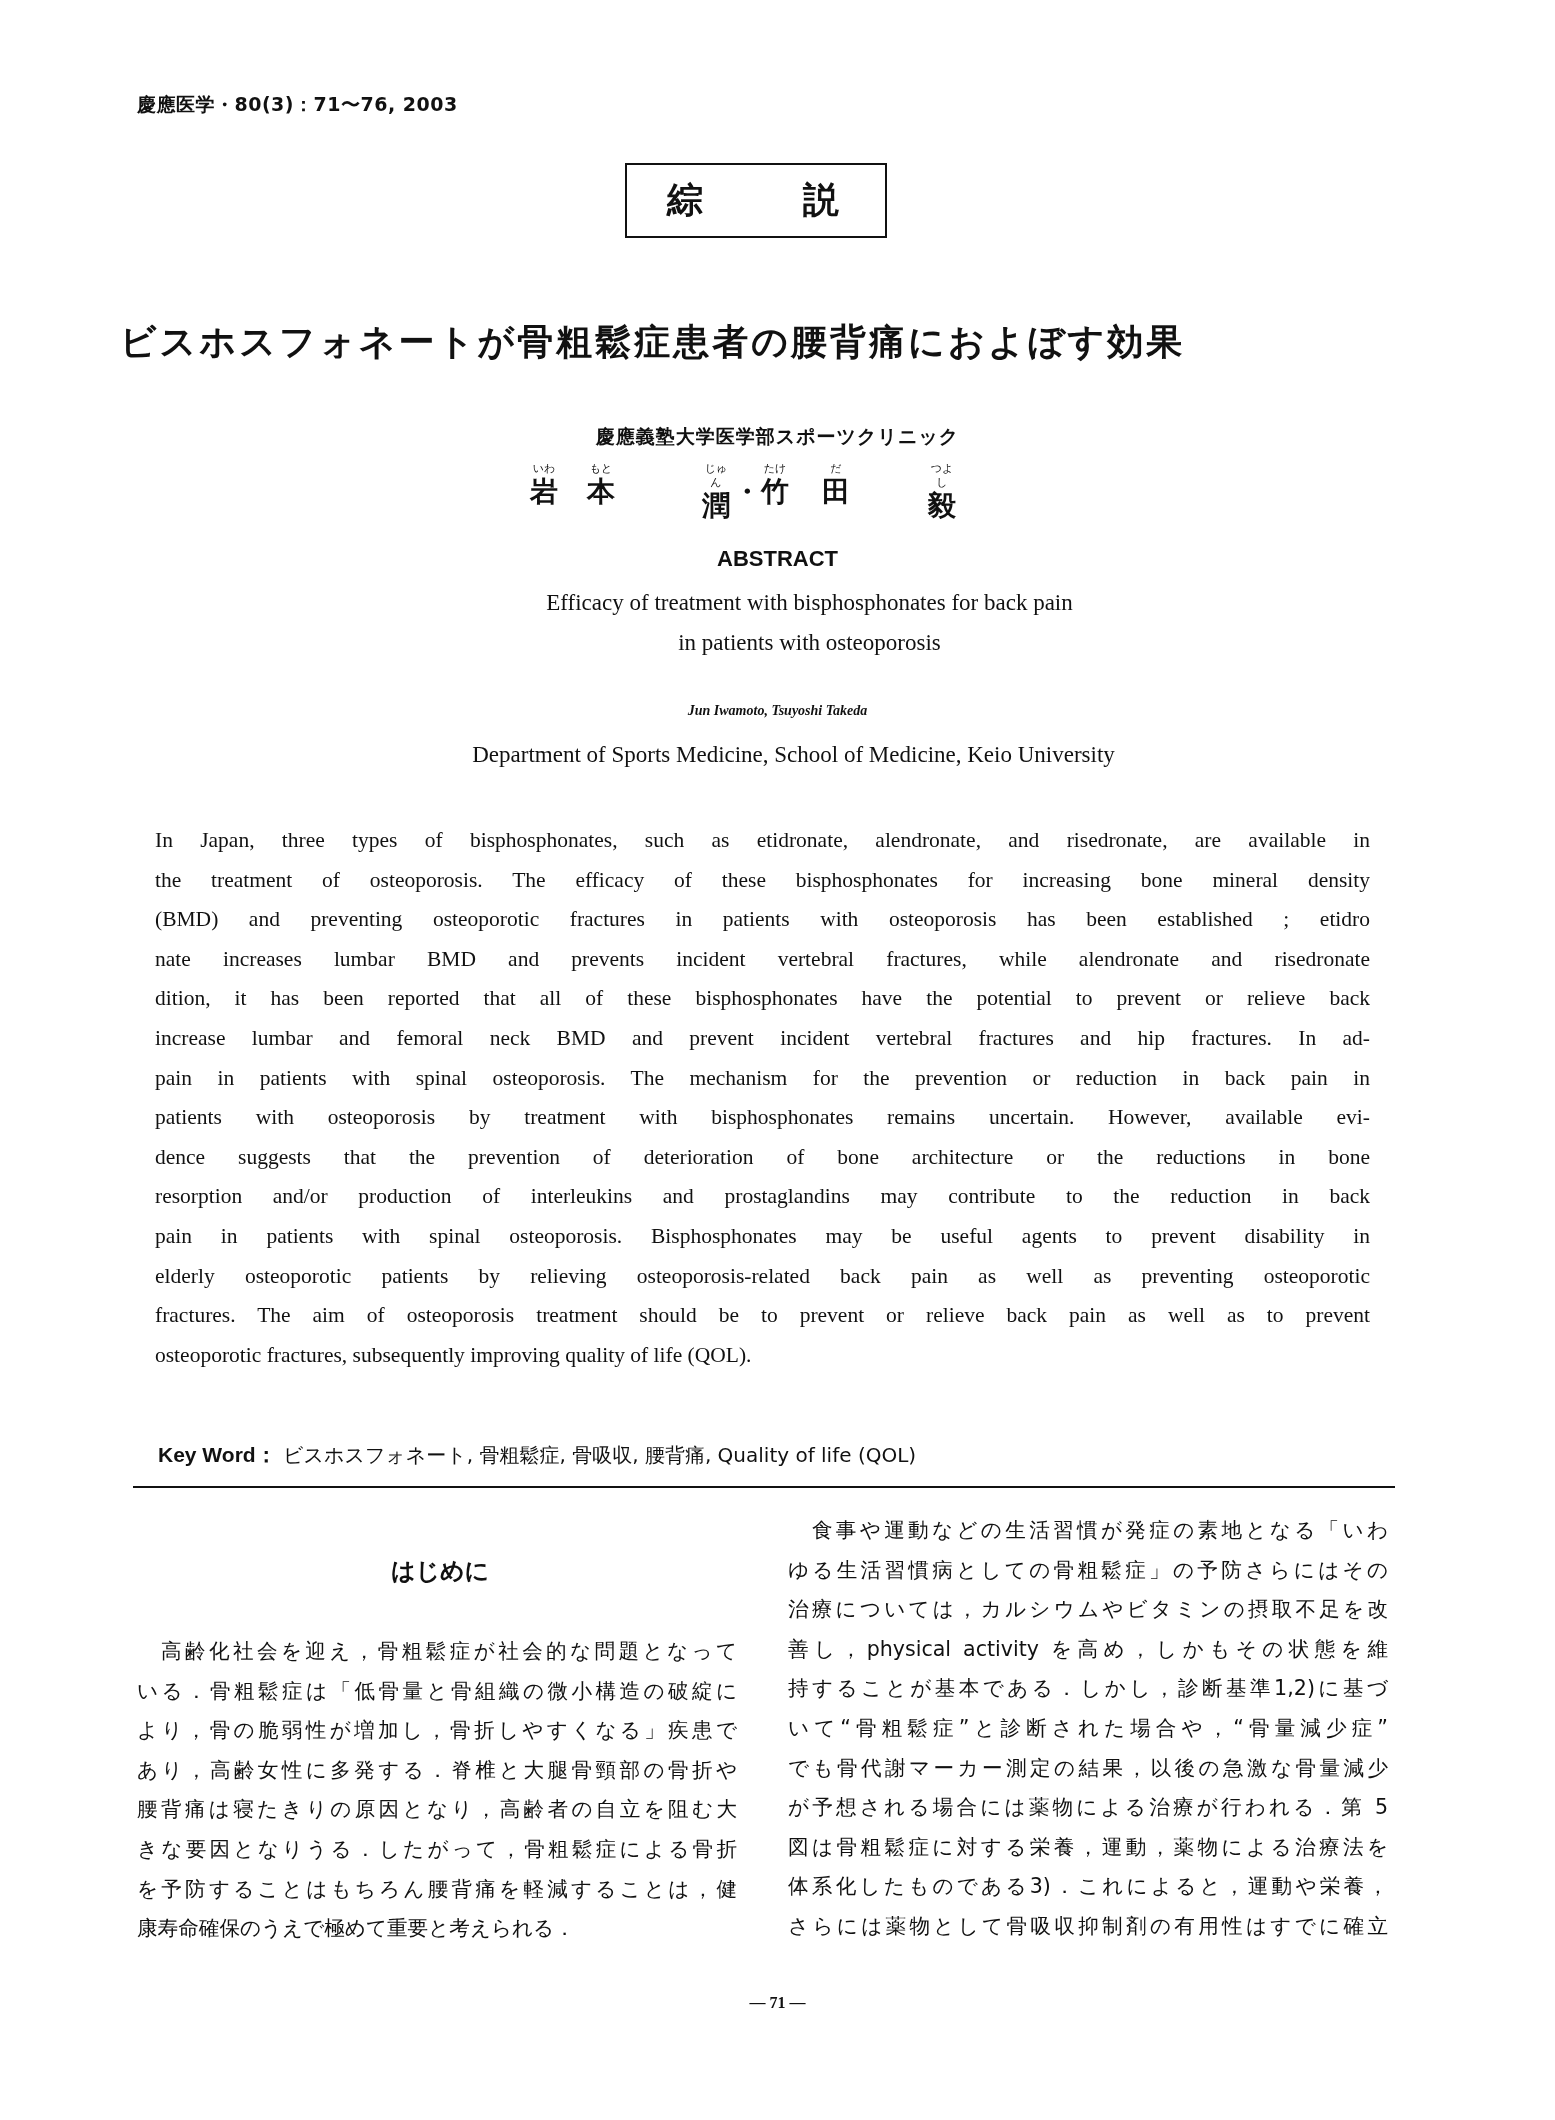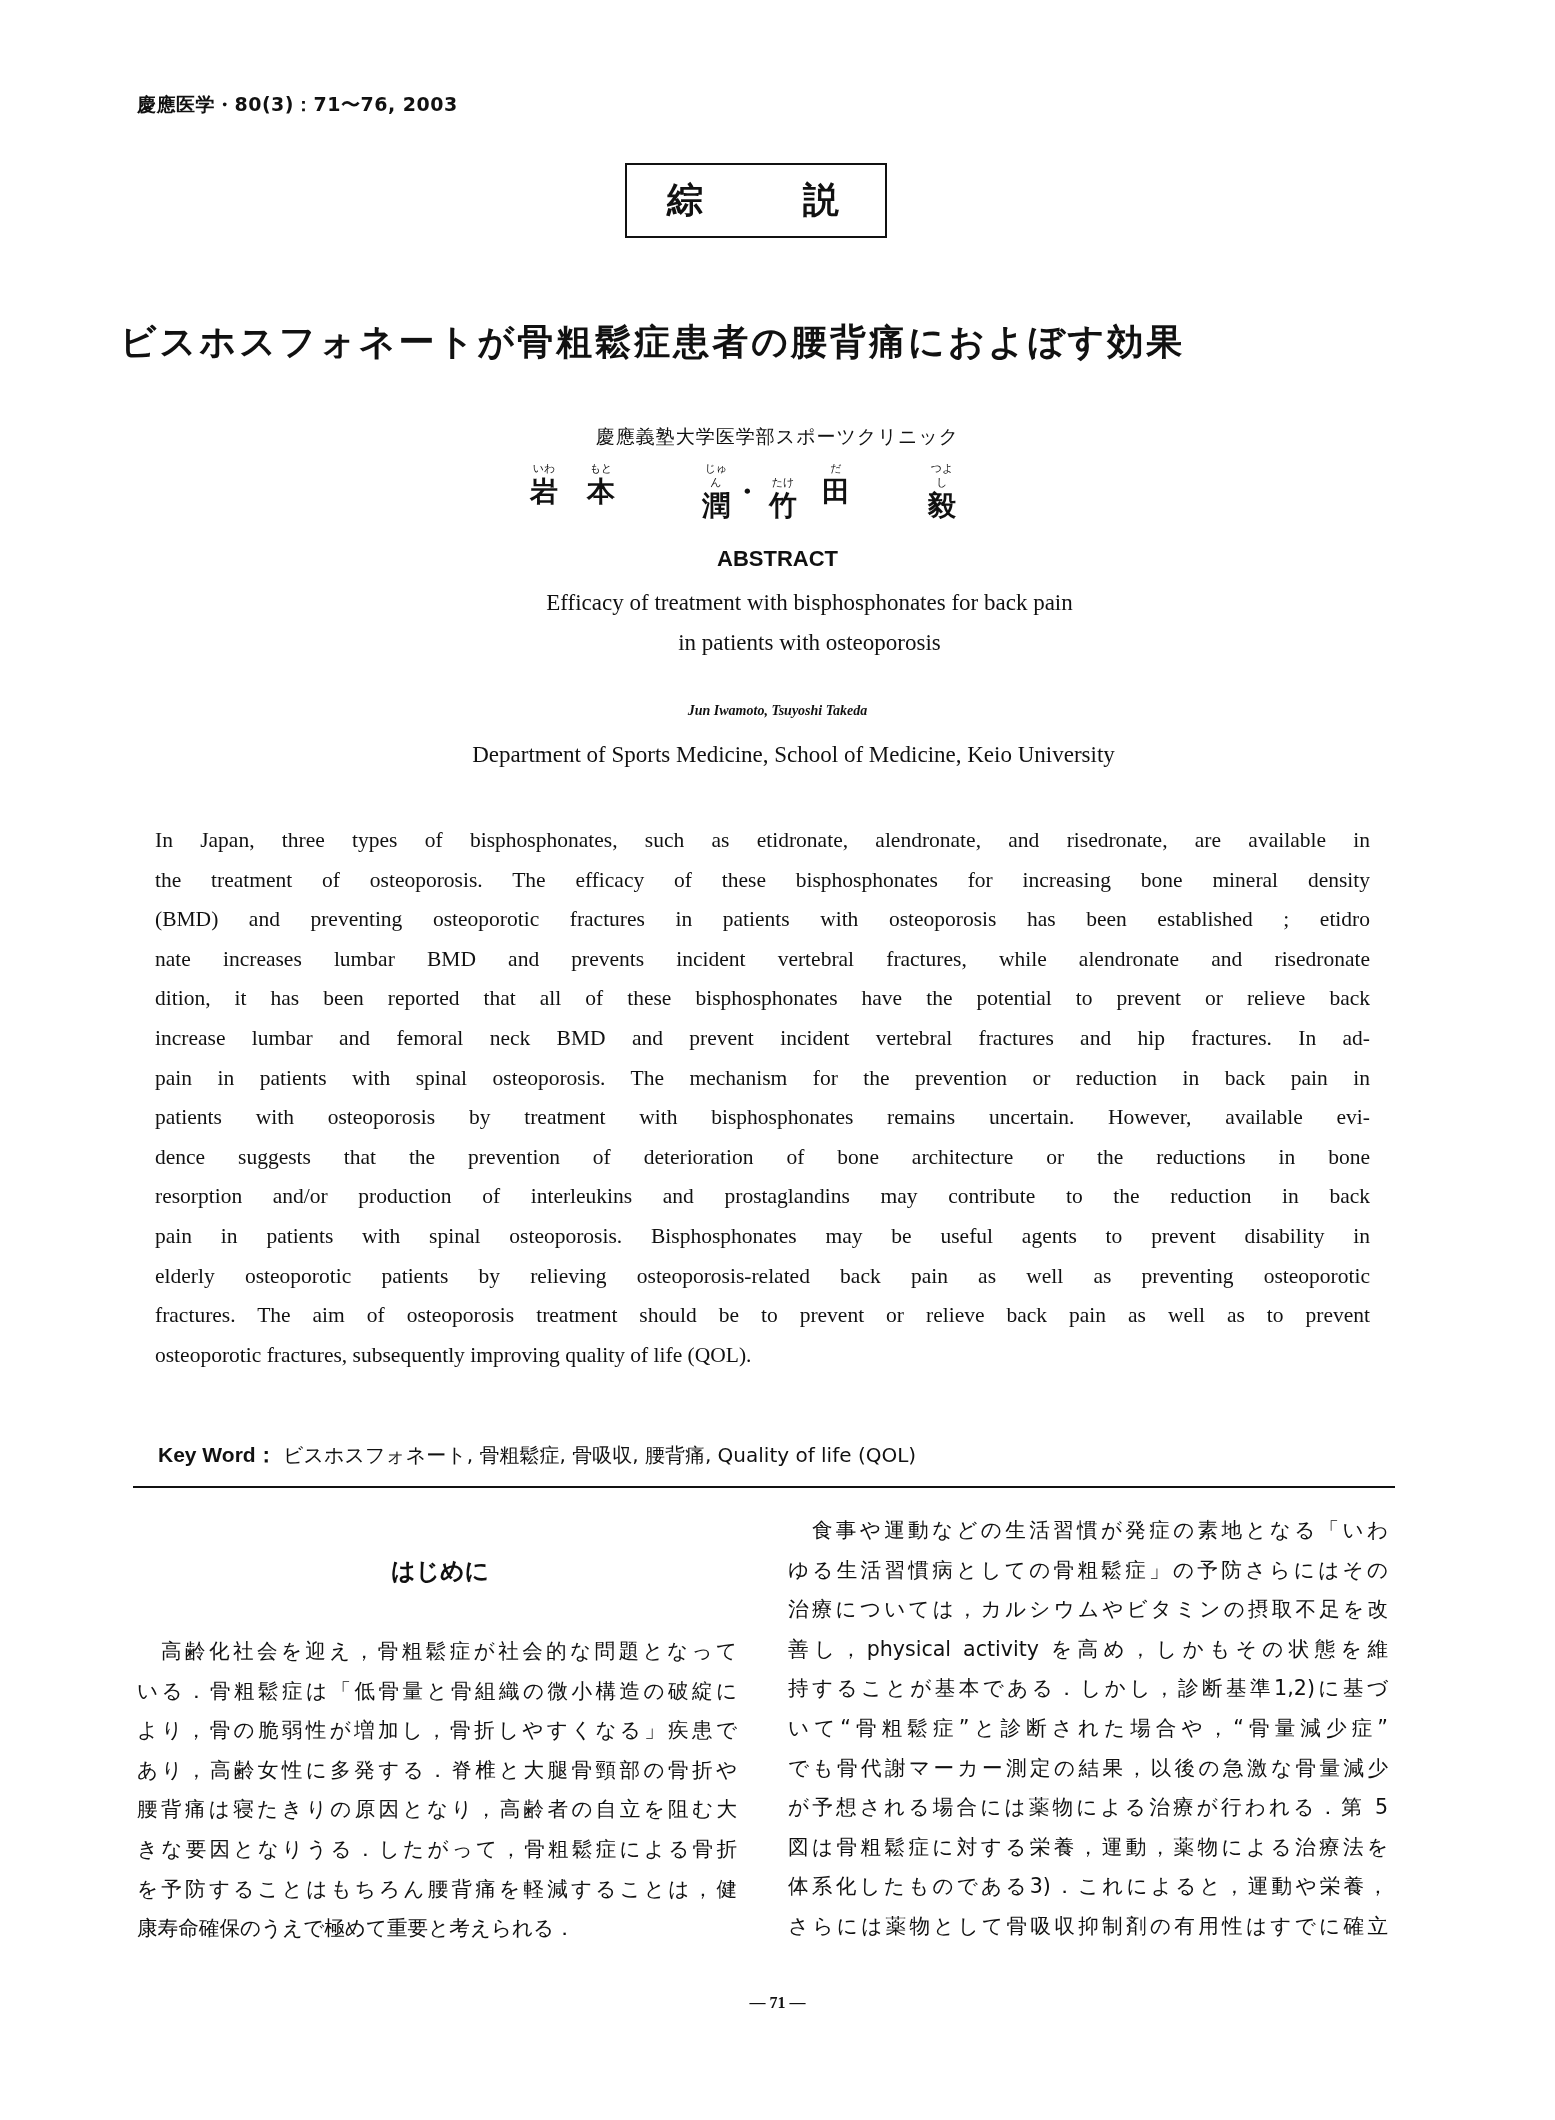--- a/index.html
+++ b/index.html
@@ -21,21 +21,21 @@
       padding: 0 46px 0 40px;
       font-family: "DejaVu Sans", sans-serif; font-weight: bold; font-size: 36px;
     }
     .jp-title {
       left: 0; width: 1305px; top: 318px; text-align: center;
       font-family: "DejaVu Sans", sans-serif; font-weight: bold; font-size: 36px;
       letter-spacing: 3px;
     }
     .jp-affil {
       left: 0; width: 1555px; top: 424px; text-align: center;
-      font-family: "DejaVu Sans", sans-serif; font-weight: normal; font-size: 19px;
+      font-family: "DejaVu Sans", sans-serif; font-weight: bold; font-size: 19px;
       letter-spacing: 1px;
     }
     .jp-authors {
       left: 530px; top: 462px; height: 60px;
       font-family: "DejaVu Sans", sans-serif; font-weight: bold;
     }
     .ruby-name { position: absolute; top: 0; text-align: center; }
     .ruby-name .furi { display: block; font-size: 11px; font-weight: normal; line-height: 14px; }
     .ruby-name .kanji { display: block; font-size: 28px; line-height: 32px; }
     .abstract-label {
@@ -110,21 +110,21 @@
     <span class="kanji">本</span>
   </span>
   <span class="ruby-name" style="left:172px;">
     <span class="furi">じゅん</span>
     <span class="kanji">潤</span>
   </span>
   <span class="ruby-name" style="left:203px;">
     <span class="furi">&nbsp;</span>
     <span class="kanji">・</span>
   </span>
-  <span class="ruby-name" style="left:239px;margin-top:14px;">
+  <span class="ruby-name" style="left:231px;">
     <span class="furi">たけ</span>
     <span class="kanji">竹</span>
   </span>
   <span class="ruby-name" style="left:292px;">
     <span class="furi">だ</span>
     <span class="kanji">田</span>
   </span>
   <span class="ruby-name" style="left:398px;">
     <span class="furi">つよし</span>
     <span class="kanji">毅</span>

